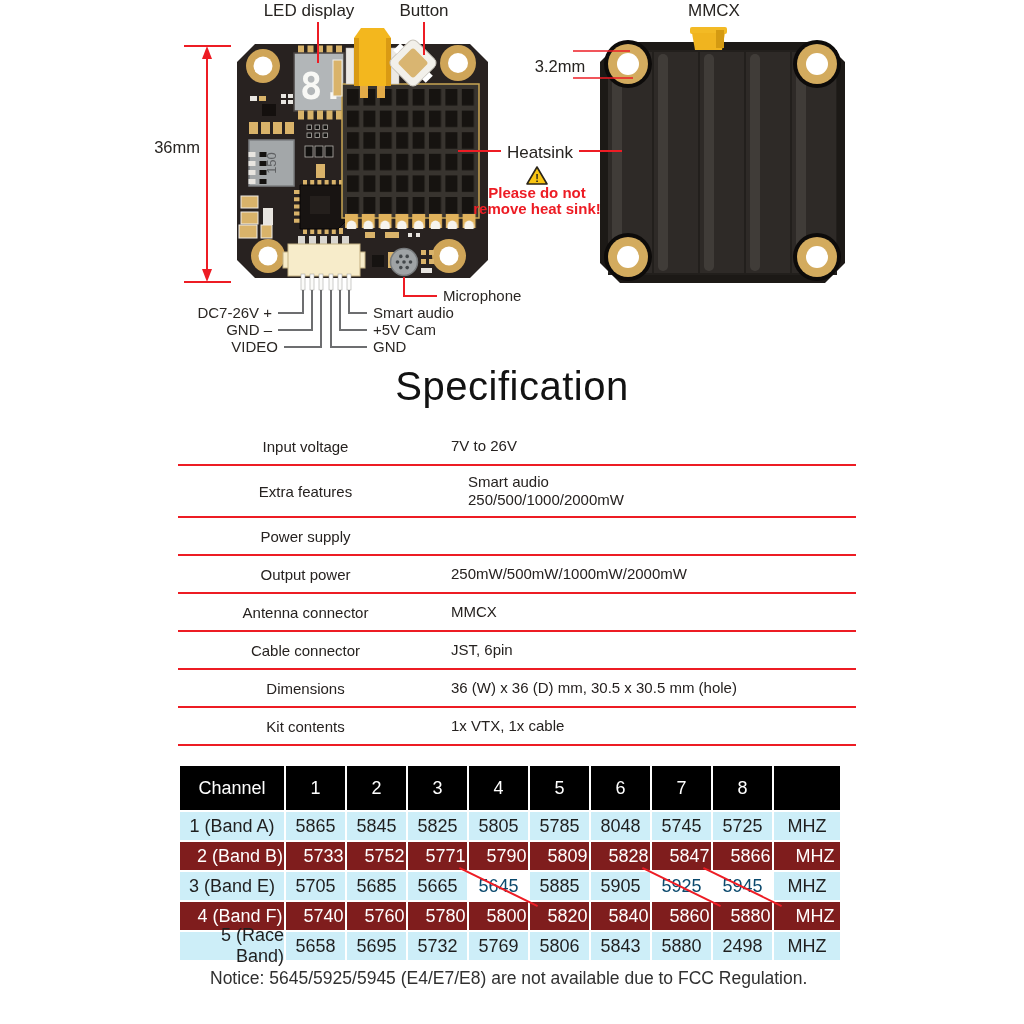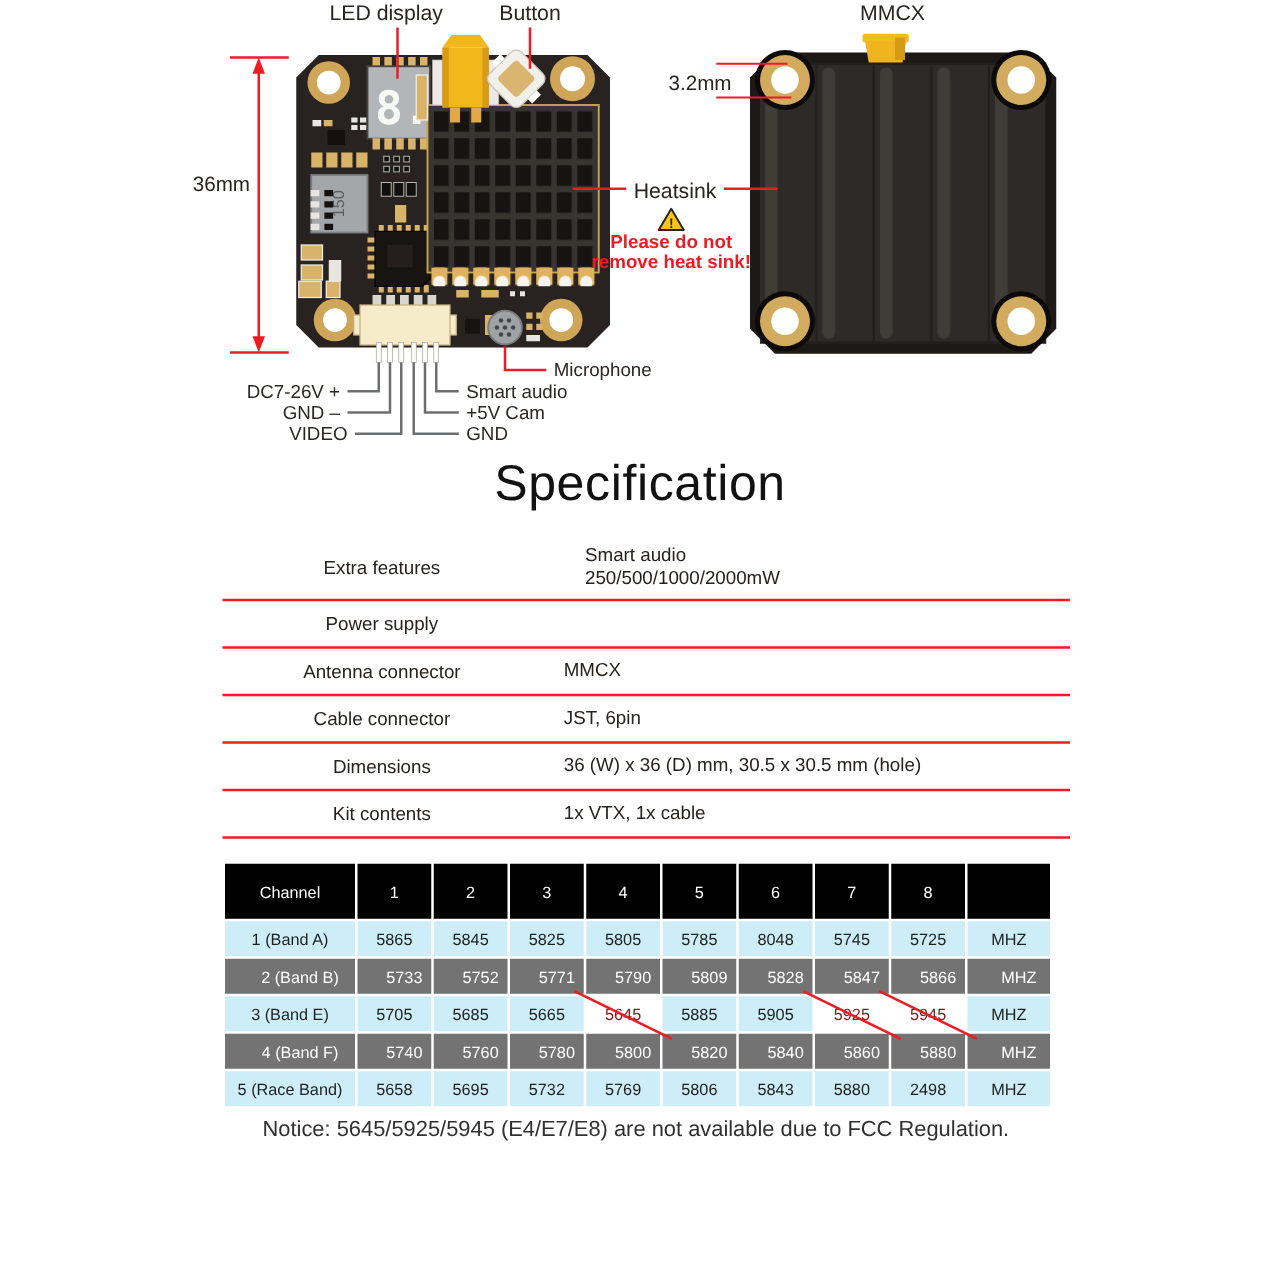--- a/index.html
+++ b/index.html
@@ -18,25 +18,25 @@
   .spec{margin:16px 0 0 178px;width:678px;}
   .spec-row{display:flex;align-items:center;border-bottom:2px solid #ed1c24;min-height:36px;}
   .spec-row.tall{min-height:50px;gap:17px;}
   .spec-label{width:255px;text-align:center;font-size:15px;}
   .spec-value{padding-left:18px;font-size:15px;line-height:18px;}
 
   
   #channel-grid{display:grid;grid-template-columns:104px repeat(8,59px) 66px;
     grid-template-rows:44px repeat(5,28px);gap:2px;background:#fff;
     margin:20px 0 0 180px;width:fit-content;}
-  .ch-cell{display:flex;align-items:center;justify-content:center;font-size:13px;}
+  .ch-cell{display:flex;align-items:center;justify-content:center;font-size:18px;}
   .ch-cell.head{background:#000;color:#fff;}
   .ch-cell.blue{background:#cdeef8;color:#1f1f1f;text-align:right;}
-  .ch-cell.orange{background:#737373;color:#fff;padding-left:16px;}
-  .ch-cell.crossed{background:#fff;color:#7f1d1d;position:relative;}
+  .ch-cell.orange{background:#7f1d1d;color:#fff;padding-left:16px;}
+  .ch-cell.crossed{background:#fff;color:#0c4a6e;position:relative;}
   .ch-cell.crossed::after{content:"";position:absolute;left:-14px;right:-14px;top:50%;
     height:2px;background:#ed1c24;transform:rotate(26deg);z-index:2;}
 
   .notice{margin:9px 0 0 210px;font-size:17.5px;line-height:19.5px;color:#303030;}
 </style>
 </head>
 <body>
 
 
 
@@ -273,29 +273,37 @@
   <text class="lbl-sm" x="278" y="352" text-anchor="end">VIDEO</text>
   <text class="lbl-sm" x="373" y="318">Smart audio</text>
   <text class="lbl-sm" x="373" y="335">+5V  Cam</text>
   <text class="lbl-sm" x="373" y="352">GND</text>
 </svg>
 
 
 <div class="title">Specification</div>
 
 <div class="spec">
+  <div class="spec-row">
+    <div class="spec-label">Input voltage</div>
+    <div class="spec-value">7V to 26V</div>
+  </div>
   <div class="spec-row tall">
     <div class="spec-label">Extra features</div>
     <div class="spec-value">
       <div>Smart audio</div>
       <div>250/500/1000/2000mW</div>
     </div>
   </div>
   <div class="spec-row">
     <div class="spec-label">Power supply</div>
+  </div>
+  <div class="spec-row">
+    <div class="spec-label">Output power</div>
+    <div class="spec-value">250mW/500mW/1000mW/2000mW</div>
   </div>
   <div class="spec-row">
     <div class="spec-label">Antenna connector</div>
     <div class="spec-value">MMCX</div>
   </div>
   <div class="spec-row">
     <div class="spec-label">Cable connector</div>
     <div class="spec-value">JST, 6pin</div>
   </div>
   <div class="spec-row">

